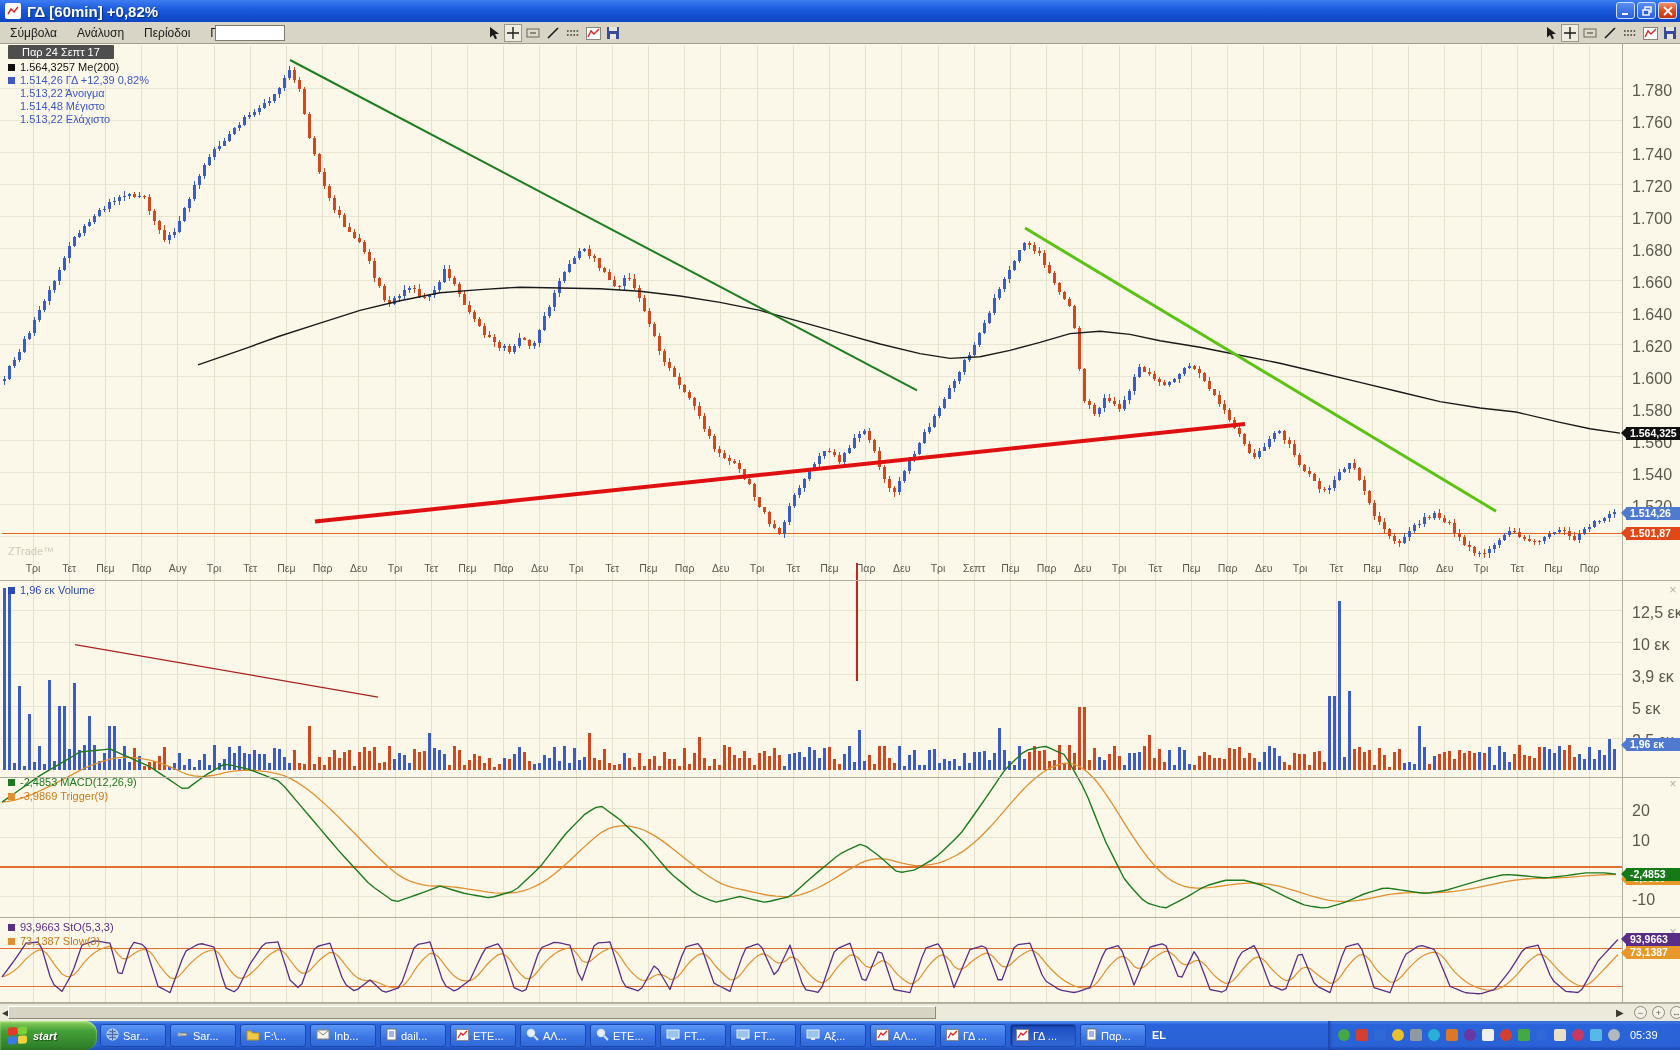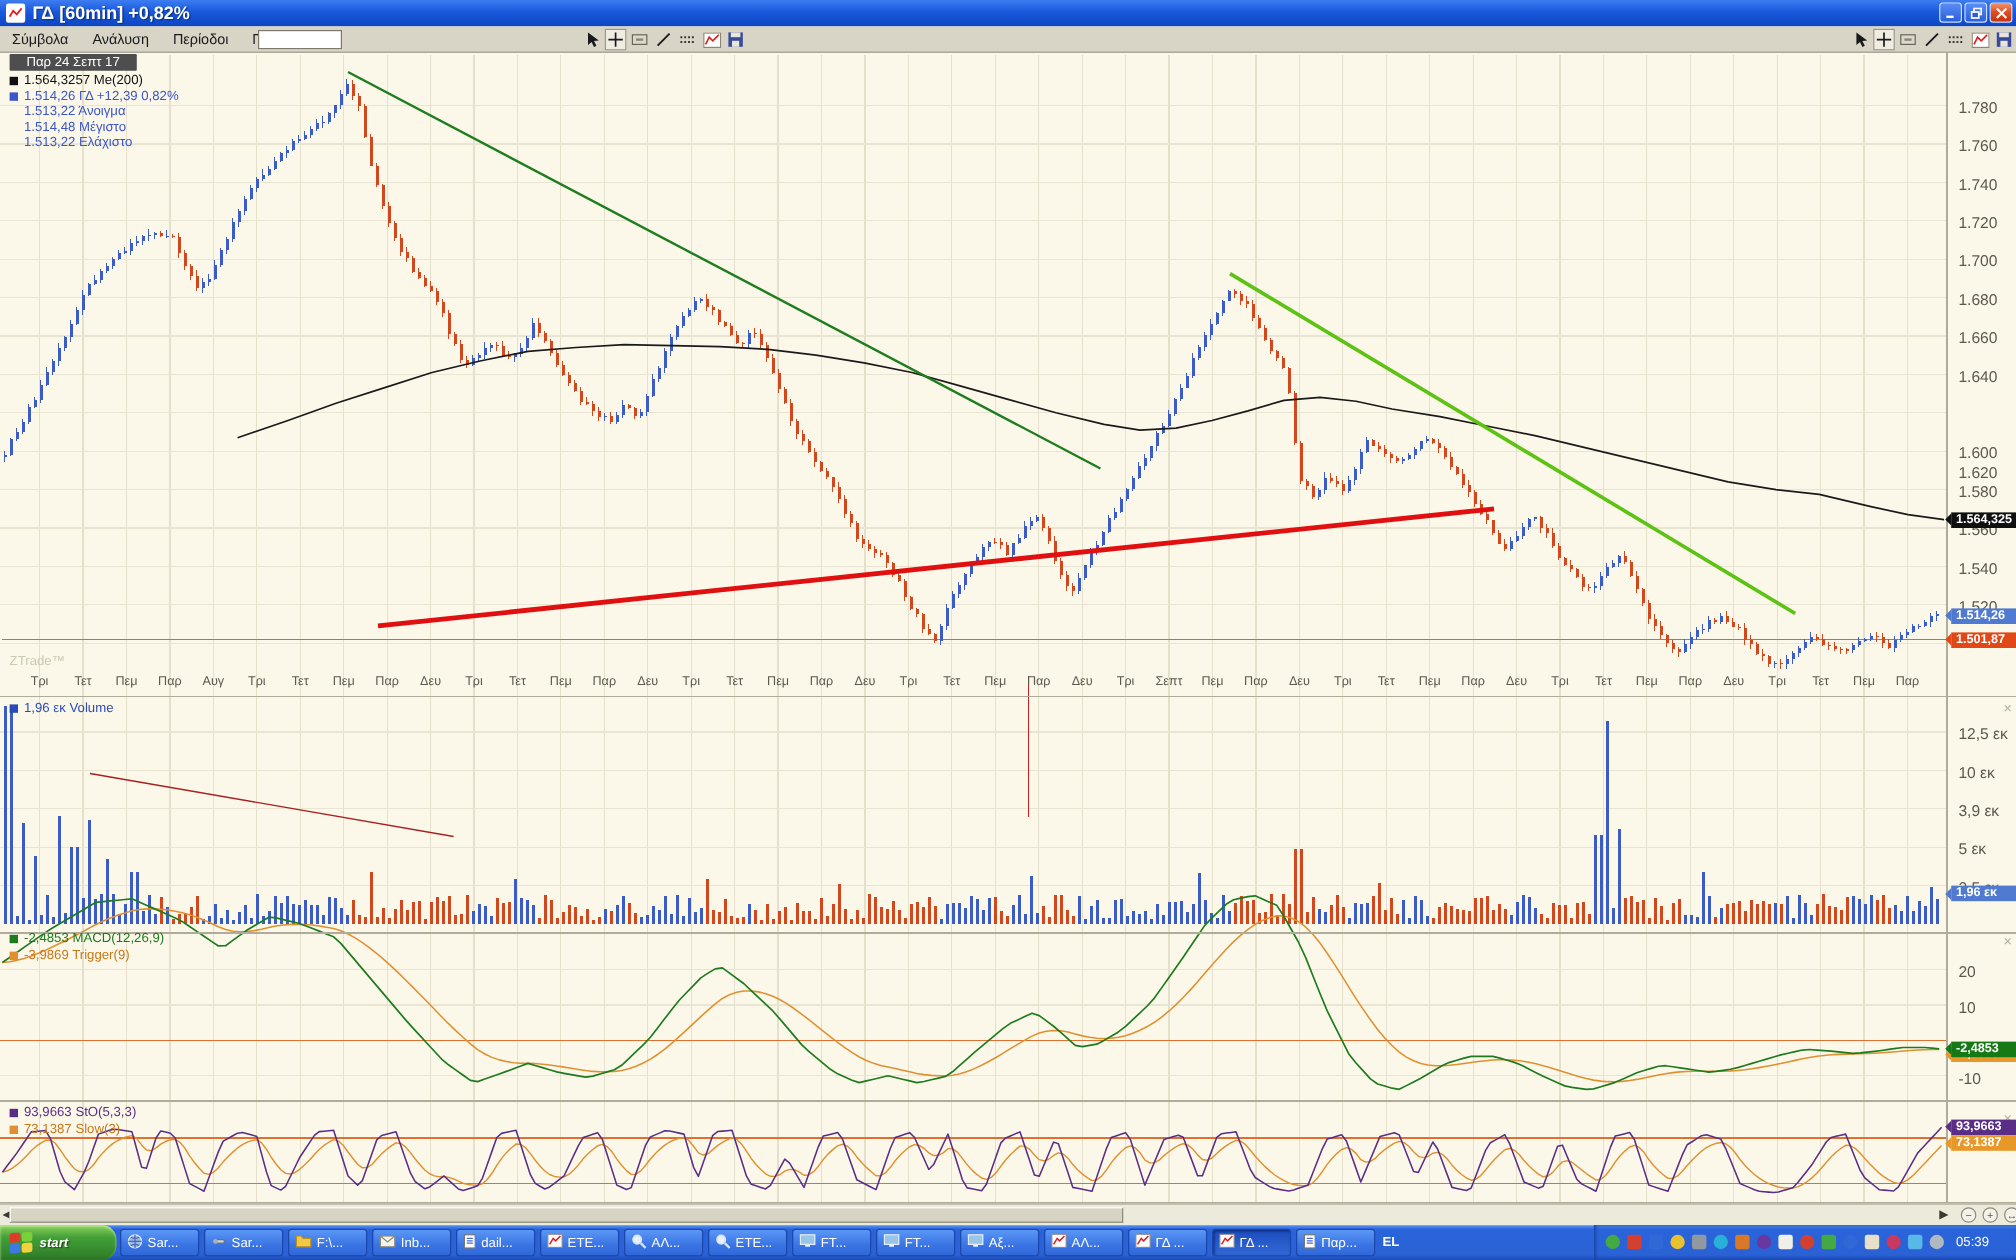--- a/index.html
+++ b/index.html
@@ -28,21 +28,21 @@
   #toolgroup-right{left:1541px}
   .tool{position:absolute;top:1px;width:18px;height:18px;display:flex;align-items:center;justify-content:center}
   .tool.active{background:#efede2;border:1px solid #9a968a;box-sizing:border-box}
   
   .ov{position:absolute;z-index:10}
   #legend-date{left:8px;top:45px;background:#4e4e4e;color:#fff;font-size:11px;
     padding:1px 14px;border-radius:1px}
   .lrow{font-size:11px;height:13px;white-space:nowrap}
   .sw{position:absolute;left:0px;top:3px;width:7px;height:7px}
   .ltxt{position:absolute;left:12px;top:0}
-  .tick{font-size:13px;color:#5a594e;white-space:nowrap}
+  .tick{font-size:16px;color:#5a594e;white-space:nowrap}
   .xlab{font-size:10.5px;color:#5a594e;width:32px;text-align:center}
   .vbox{position:absolute;left:1626px;width:52px;height:13px;color:#fff;font-size:10.5px;
     font-weight:bold;line-height:13px;padding-left:4px;z-index:12}
   .vbox:before{content:"";position:absolute;left:-5px;top:2px;border:5px solid transparent;
     border-left-width:0;border-right-width:5px}
   .pane-x{position:absolute;left:1667px;width:12px;height:12px;color:#b3af9f;font-size:12px;
     line-height:11px;text-align:center;z-index:11}
   #watermark{left:8px;top:545px;font-size:11px;color:#cdc9b6}
   
   #hscroll{position:absolute;left:0;top:1003px;width:1680px;height:18px;background:#eceadb;z-index:30;
@@ -1287,21 +1287,21 @@
       <span class="ltxt">73,1387 Slow(3)</span>
     </div>
     <div class="ov tick" style="left: 1632px; top: 82px;">1.780</div>
     <div class="ov tick" style="left: 1632px; top: 114px;">1.760</div>
     <div class="ov tick" style="left: 1632px; top: 146px;">1.740</div>
     <div class="ov tick" style="left: 1632px; top: 178px;">1.720</div>
     <div class="ov tick" style="left: 1632px; top: 210px;">1.700</div>
     <div class="ov tick" style="left: 1632px; top: 242px;">1.680</div>
     <div class="ov tick" style="left: 1632px; top: 274px;">1.660</div>
     <div class="ov tick" style="left: 1632px; top: 306px;">1.640</div>
-    <div class="ov tick" style="left: 1632px; top: 338px; margin-top: 48px;">1.620</div>
+    <div class="ov tick" style="left: 1632px; top: 338px;">1.620</div>
     <div class="ov tick" style="left: 1632px; top: 370px;">1.600</div>
     <div class="ov tick" style="left: 1632px; top: 402px;">1.580</div>
     <div class="ov tick" style="left: 1632px; top: 434px;">1.560</div>
     <div class="ov tick" style="left: 1632px; top: 466px;">1.540</div>
     <div class="ov tick" style="left: 1632px; top: 498px;">1.520</div>
     <div class="ov tick" style="left: 1632px; top: 604px;">12,5 εκ</div>
     <div class="ov tick" style="left: 1632px; top: 636px;">10 εκ</div>
     <div class="ov tick" style="left: 1632px; top: 668px;">3,9 εκ</div>
     <div class="ov tick" style="left: 1632px; top: 700px;">5 εκ</div>
     <div class="ov tick" style="left: 1632px; top: 732px;">2,5 εκ</div>

